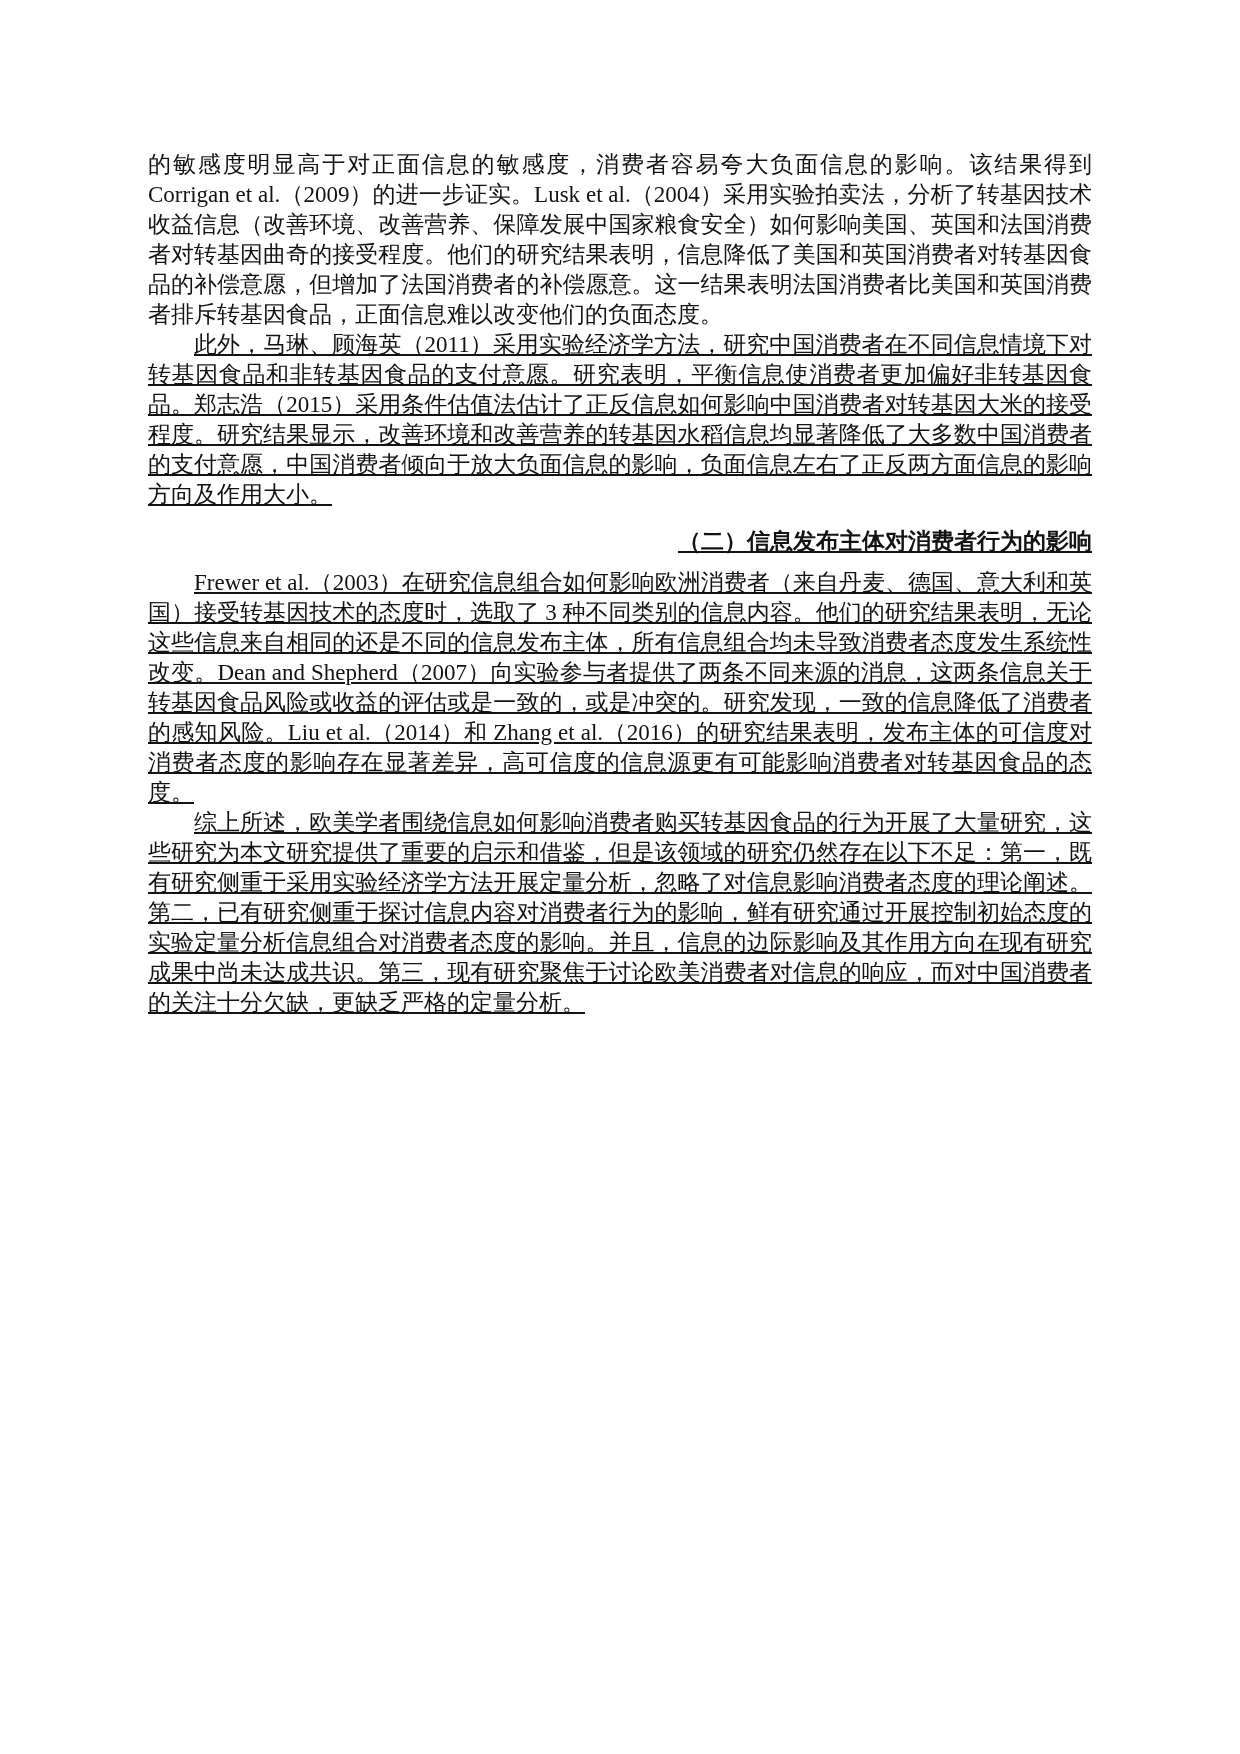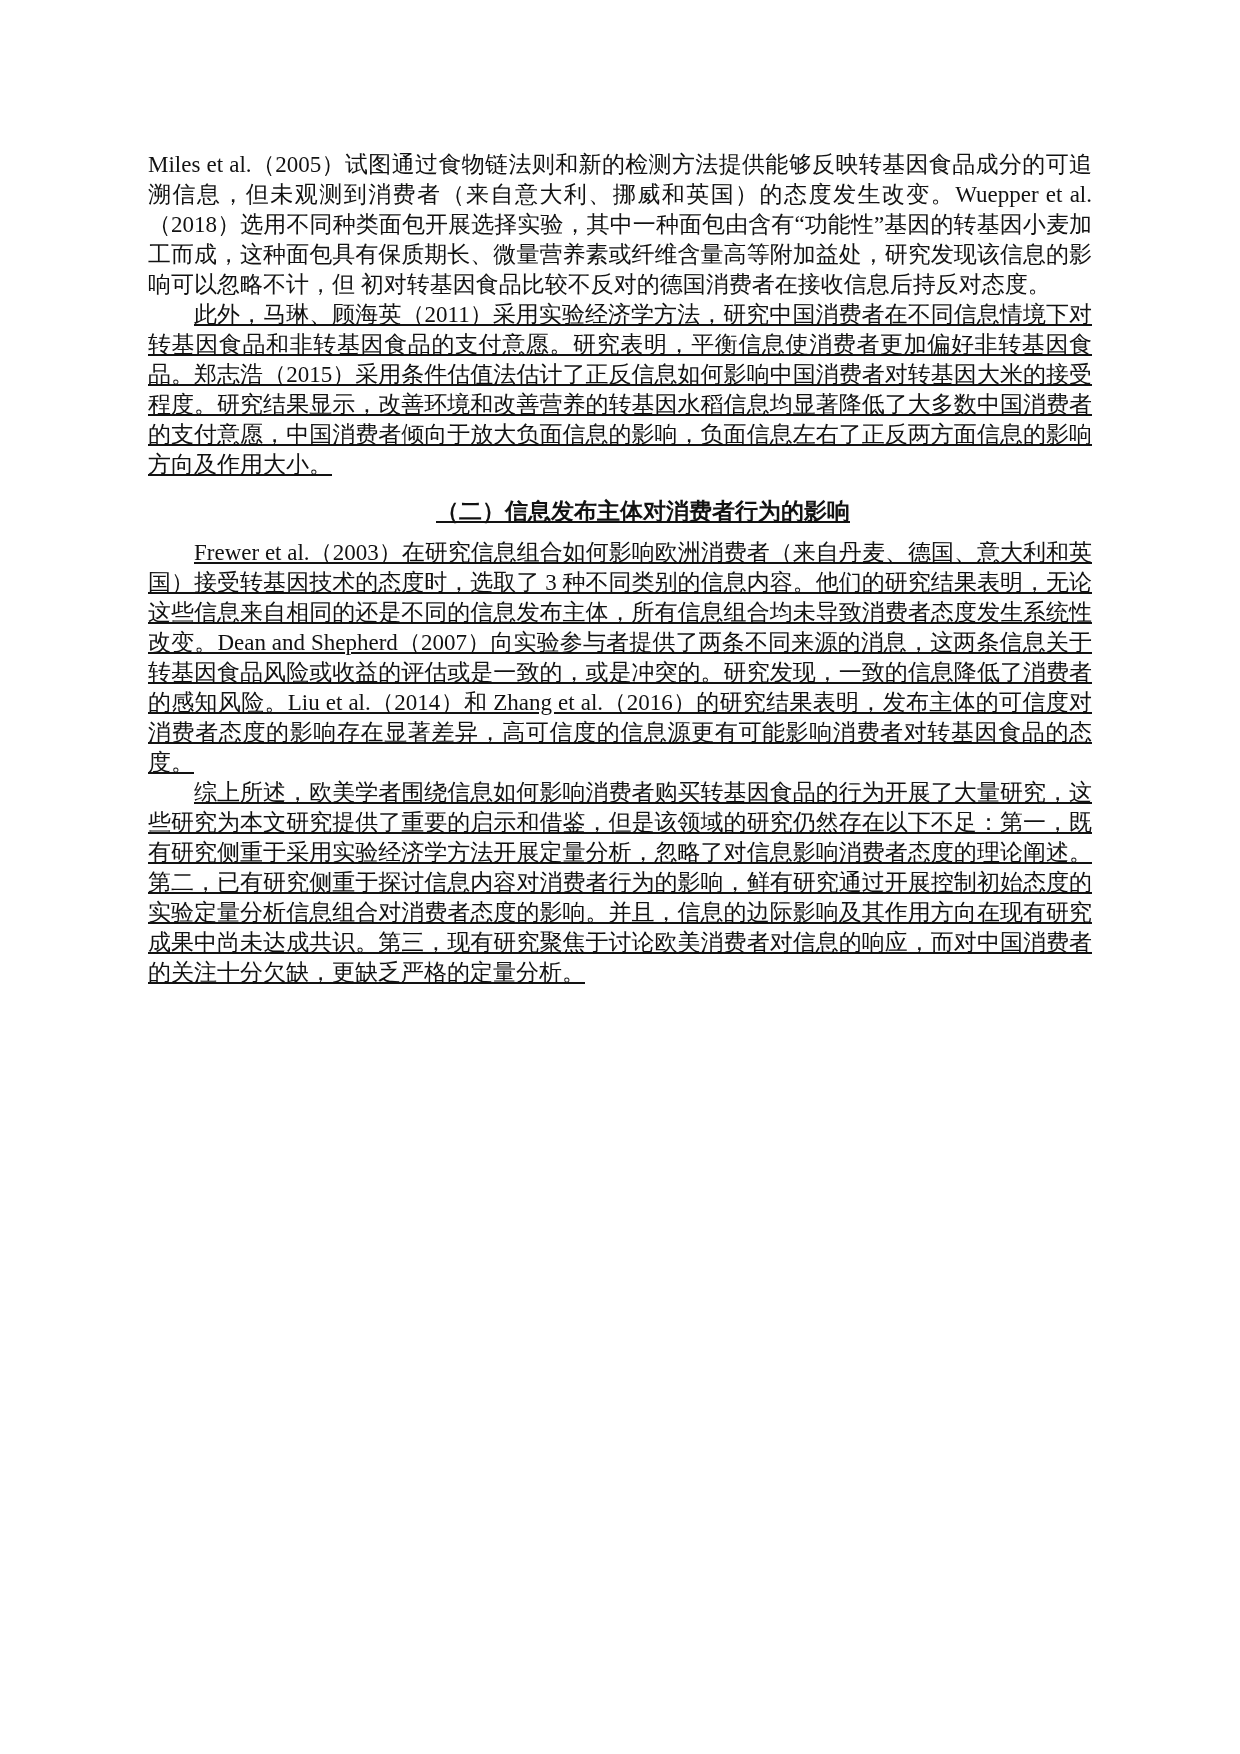--- a/index.html
+++ b/index.html
@@ -29,27 +29,27 @@
       text-align: justify;
       text-justify: inter-character;
     }
     p.indent { text-indent: 2em; text-decoration: underline; }
     p.heading {
       font-family: "Liberation Sans", "DejaVu Sans", sans-serif;
       font-weight: 700;
       font-size: 23px;
       line-height: 30px;
       margin: 16px 0 12px 0;
-      text-align: center;
+      text-align: right;
     }
   </style>
 </head>
 <body>
 
 <div class="page">
   <div class="content" id="content">
-      <p class="body">Miles et al.（2005）试图通过食物链法则和新的检测方法提供能够反映转基因食品成分的可追溯信息，但未观测到消费者（来自意大利、挪威和英国）的态度发生改变。Wuepper et al.（2018）选用不同种类面包开展选择实验，其中一种面包由含有“功能性”基因的转基因小麦加工而成，这种面包具有保质期长、微量营养素或纤维含量高等附加益处，研究发现该信息的影响可以忽略不计，但 初对转基因食品比较不反对的德国消费者在接收信息后持反对态度。</p>
+      <p class="body">的敏感度明显高于对正面信息的敏感度，消费者容易夸大负面信息的影响。该结果得到 Corrigan et al.（2009）的进一步证实。Lusk et al.（2004）采用实验拍卖法，分析了转基因技术收益信息（改善环境、改善营养、保障发展中国家粮食安全）如何影响美国、英国和法国消费者对转基因曲奇的接受程度。他们的研究结果表明，信息降低了美国和英国消费者对转基因食品的补偿意愿，但增加了法国消费者的补偿愿意。这一结果表明法国消费者比美国和英国消费者排斥转基因食品，正面信息难以改变他们的负面态度。</p>
       <p class="body indent">此外，马琳、顾海英（2011）采用实验经济学方法，研究中国消费者在不同信息情境下对转基因食品和非转基因食品的支付意愿。研究表明，平衡信息使消费者更加偏好非转基因食品。郑志浩（2015）采用条件估值法估计了正反信息如何影响中国消费者对转基因大米的接受程度。研究结果显示，改善环境和改善营养的转基因水稻信息均显著降低了大多数中国消费者的支付意愿，中国消费者倾向于放大负面信息的影响，负面信息左右了正反两方面信息的影响方向及作用大小。</p>
       <p class="heading indent">（二）信息发布主体对消费者行为的影响</p>
       <p class="body indent">Frewer et al.（2003）在研究信息组合如何影响欧洲消费者（来自丹麦、德国、意大利和英国）接受转基因技术的态度时，选取了 3 种不同类别的信息内容。他们的研究结果表明，无论这些信息来自相同的还是不同的信息发布主体，所有信息组合均未导致消费者态度发生系统性改变。Dean and Shepherd（2007）向实验参与者提供了两条不同来源的消息，这两条信息关于转基因食品风险或收益的评估或是一致的，或是冲突的。研究发现，一致的信息降低了消费者的感知风险。Liu et al.（2014）和 Zhang et al.（2016）的研究结果表明，发布主体的可信度对消费者态度的影响存在显著差异，高可信度的信息源更有可能影响消费者对转基因食品的态度。</p>
       <p class="body indent">综上所述，欧美学者围绕信息如何影响消费者购买转基因食品的行为开展了大量研究，这些研究为本文研究提供了重要的启示和借鉴，但是该领域的研究仍然存在以下不足：第一，既有研究侧重于采用实验经济学方法开展定量分析，忽略了对信息影响消费者态度的理论阐述。第二，已有研究侧重于探讨信息内容对消费者行为的影响，鲜有研究通过开展控制初始态度的实验定量分析信息组合对消费者态度的影响。并且，信息的边际影响及其作用方向在现有研究成果中尚未达成共识。第三，现有研究聚焦于讨论欧美消费者对信息的响应，而对中国消费者的关注十分欠缺，更缺乏严格的定量分析。</p>
     </div>
 </div>
 
 </body></html>

